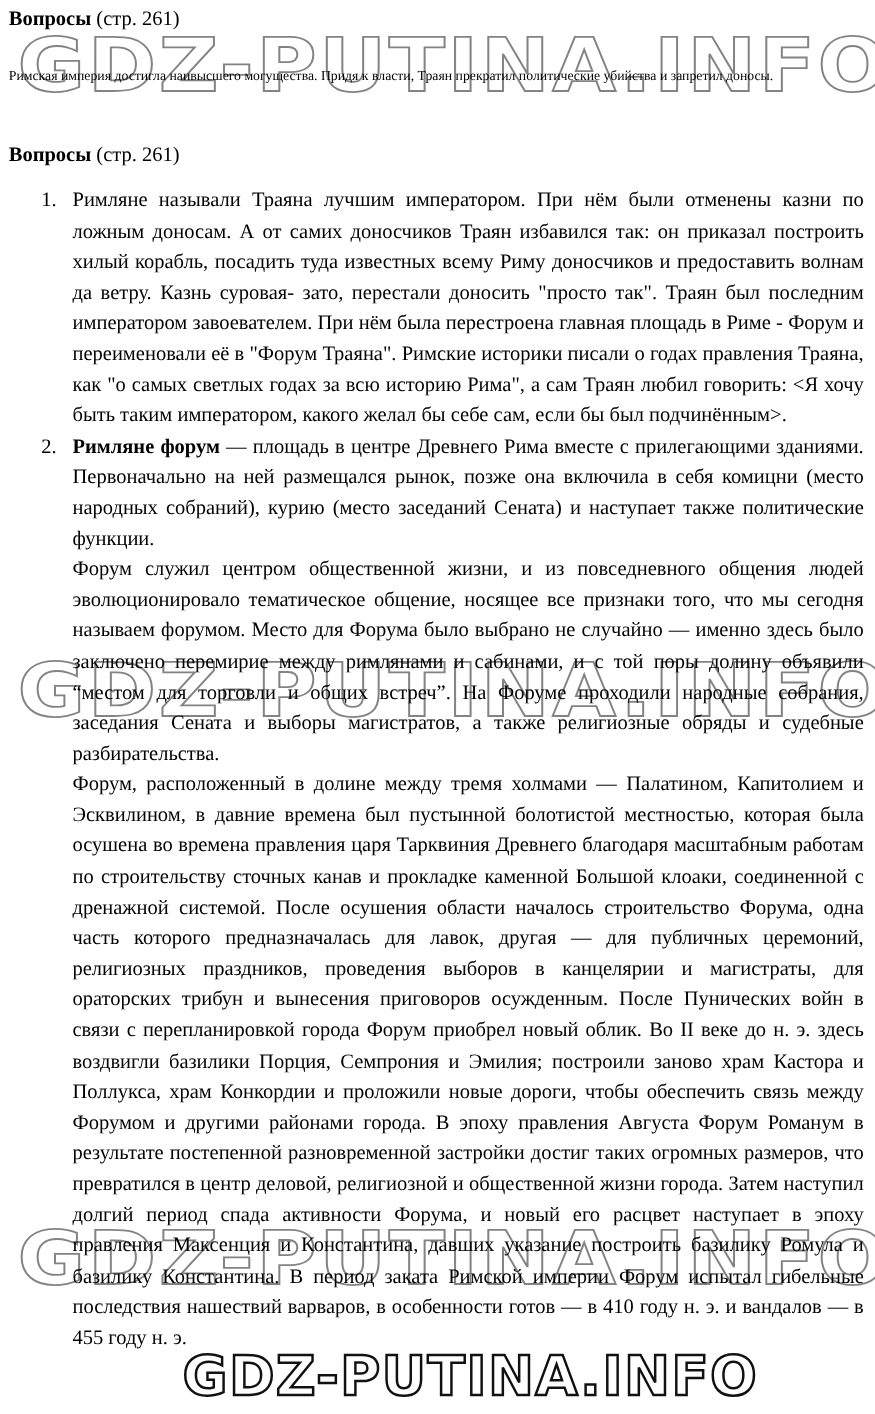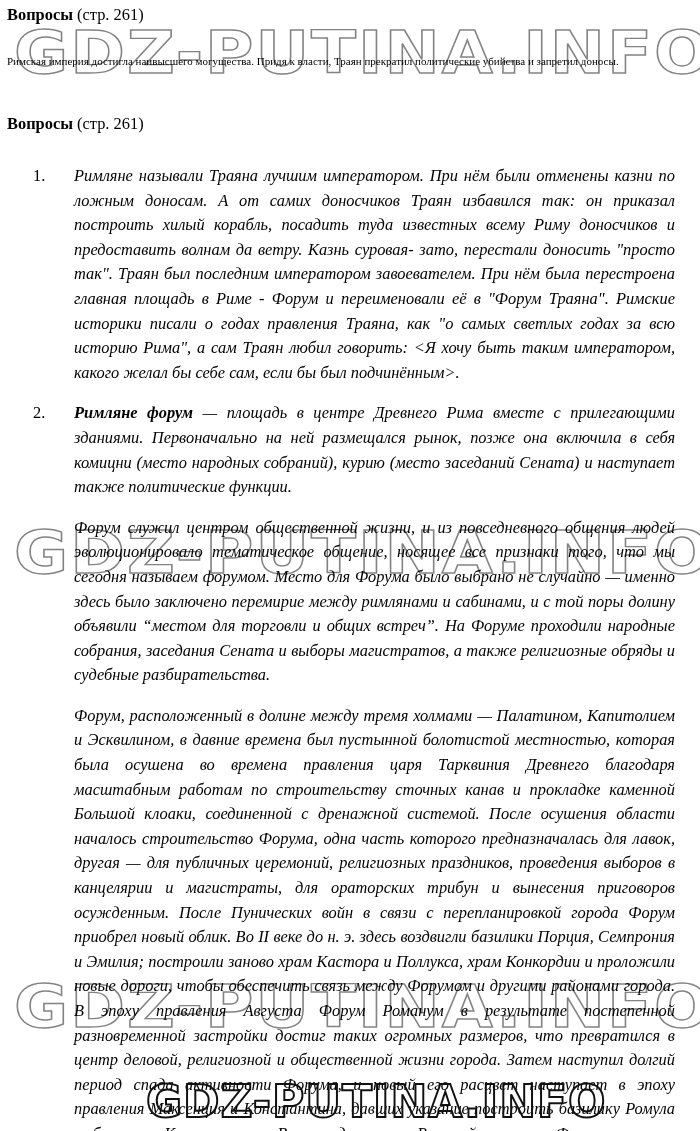--- a/index.html
+++ b/index.html
@@ -60,22 +60,21 @@
     line-height: 24.6px;
     text-align: justify;
     font-size: 16.4px;
   }
   .answer-num {
     position: absolute;
     left: 33px;
     top: 0;
   }
   .answer p {
-    margin: 16px;
-    font-style: italic;
+    margin: 0;
   }
   .answer b { font-weight: bold; }
 
   
   .watermark {
     position: absolute;
     font-family: "DejaVu Sans", sans-serif;
     font-weight: bold;
     letter-spacing: 2px;
     white-space: nowrap;

